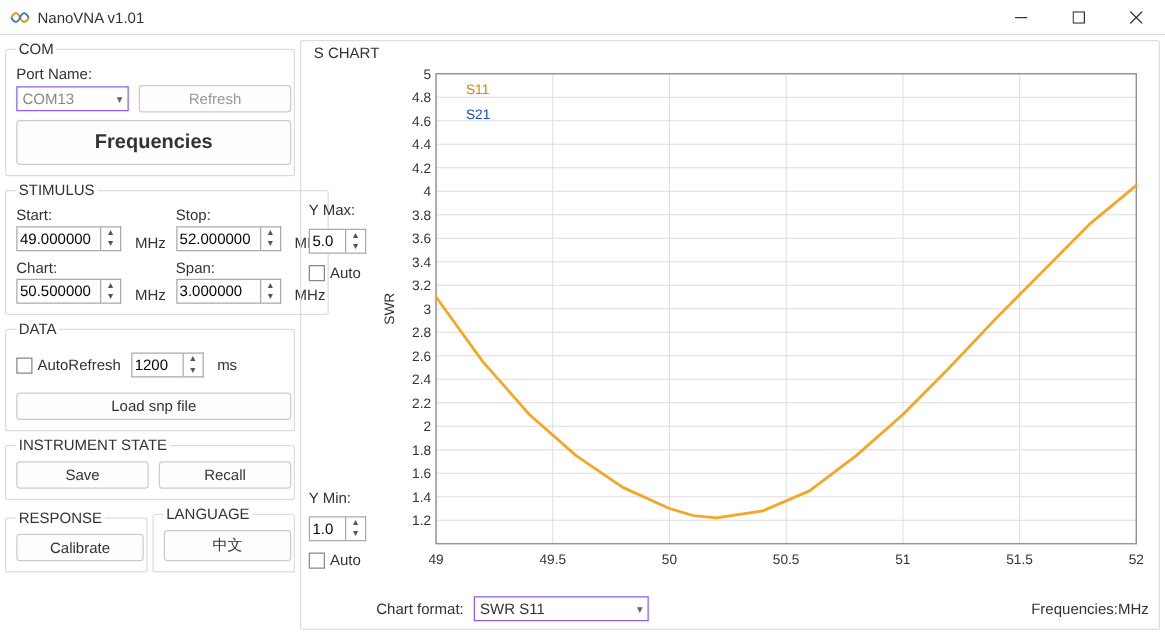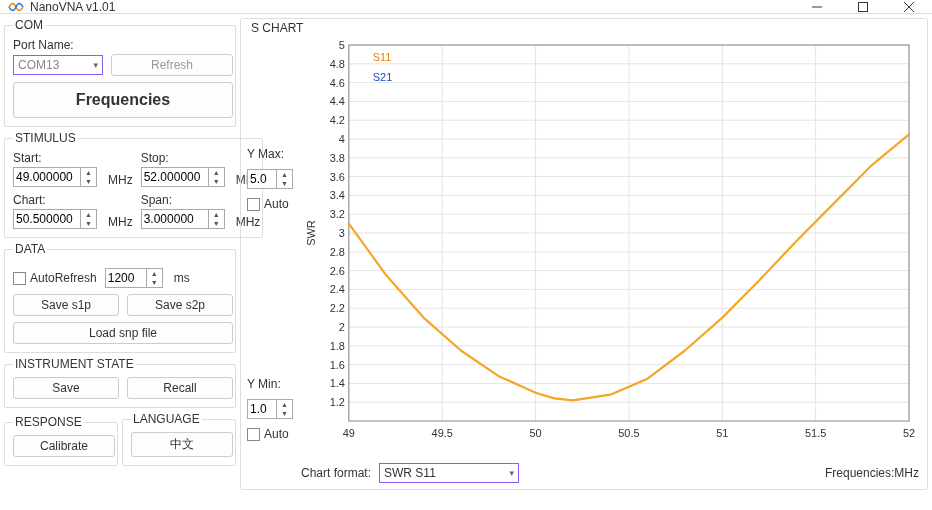--- a/index.html
+++ b/index.html
@@ -7,21 +7,21 @@
   body {
     font-family: "Segoe UI", Tahoma, sans-serif;
     font-size: 12px;
     color: #333;
     background: #fff;
     width: 932px;
     height: 510px;
     overflow: hidden;
   }
   .titlebar {
-    height: 14px;
+    height: 28px;
     display: flex;
     align-items: center;
     padding: 0 0 0 8px;
     border-bottom: 1px solid #ddd;
     background: #fff;
   }
   .titlebar .icon {
     width: 16px; height: 16px;
     margin-right: 6px;
     display:inline-flex; align-items:center; justify-content:center;
@@ -266,24 +266,20 @@
         <div class="spin">
           <input style="width: 42px;" value="1200">
           <div class="arrows">
               <span>▲</span>
               <span>▼</span>
             </div>
         </div>
         <span class="unit">ms</span>
       </div>
       <div style="height:6px;"></div>
-      <div class="row">
-        <div class="btn" style="flex:1;">Save s1p</div>
-        <div class="btn" style="flex:1;">Save s2p</div>
-      </div>
       <div style="height:6px;"></div>
       <div class="btn" style="width:100%;">Load snp file</div>
     </fieldset>
 
     <fieldset>
       <legend>INSTRUMENT STATE</legend>
       <div class="row">
         <div class="btn" style="flex:1;">Save</div>
         <div class="btn" style="flex:1;">Recall</div>
       </div>

